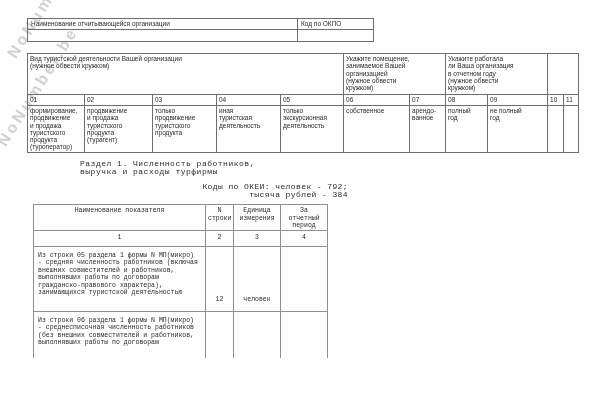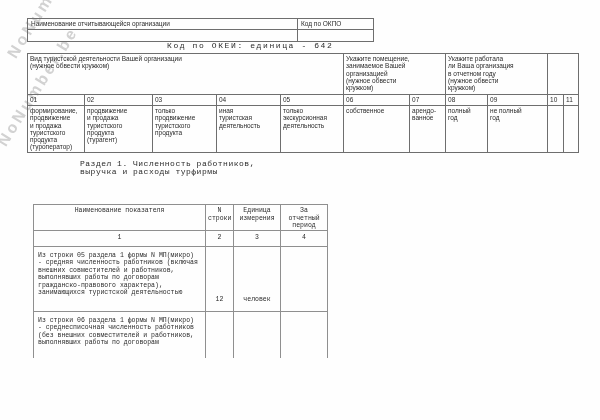--- a/index.html
+++ b/index.html
@@ -64,21 +64,20 @@
       <td>Наименование отчитывающейся организации</td>
       <td>Код по ОКПО</td>
     </tr>
     <tr class="empty-row">
       <td></td>
       <td></td>
     </tr>
   </tbody>
     </table>
 
-  <div class="okei1 mono">Код по ОКЕИ: единица - 642</div>
 
   <table class="t2 sans">
     <colgroup>
       <col style="width:57px">
         <col style="width:68px">
         <col style="width:64px">
         <col style="width:64px">
       <col style="width:63px">
         <col style="width:66px">
         <col style="width:36px">
@@ -146,20 +145,22 @@
       <td>не полный
 год</td>
       <td></td>
       <td></td>
     </tr>
   </tbody>
     </table>
 
   <div class="sec mono">Раздел 1. Численность работников,
 выручка и расходы турфирмы</div>
+  <div class="okei2 mono">Коды по ОКЕИ: человек - 792;
+тысяча рублей - 384</div>
 
   <table class="t3 mono">
     <colgroup>
         <col style="width:172px">
         <col style="width:28px">
         <col style="width:47px">
         <col style="width:47px">
       </colgroup>
     <tbody>
         <tr class="hdr">

